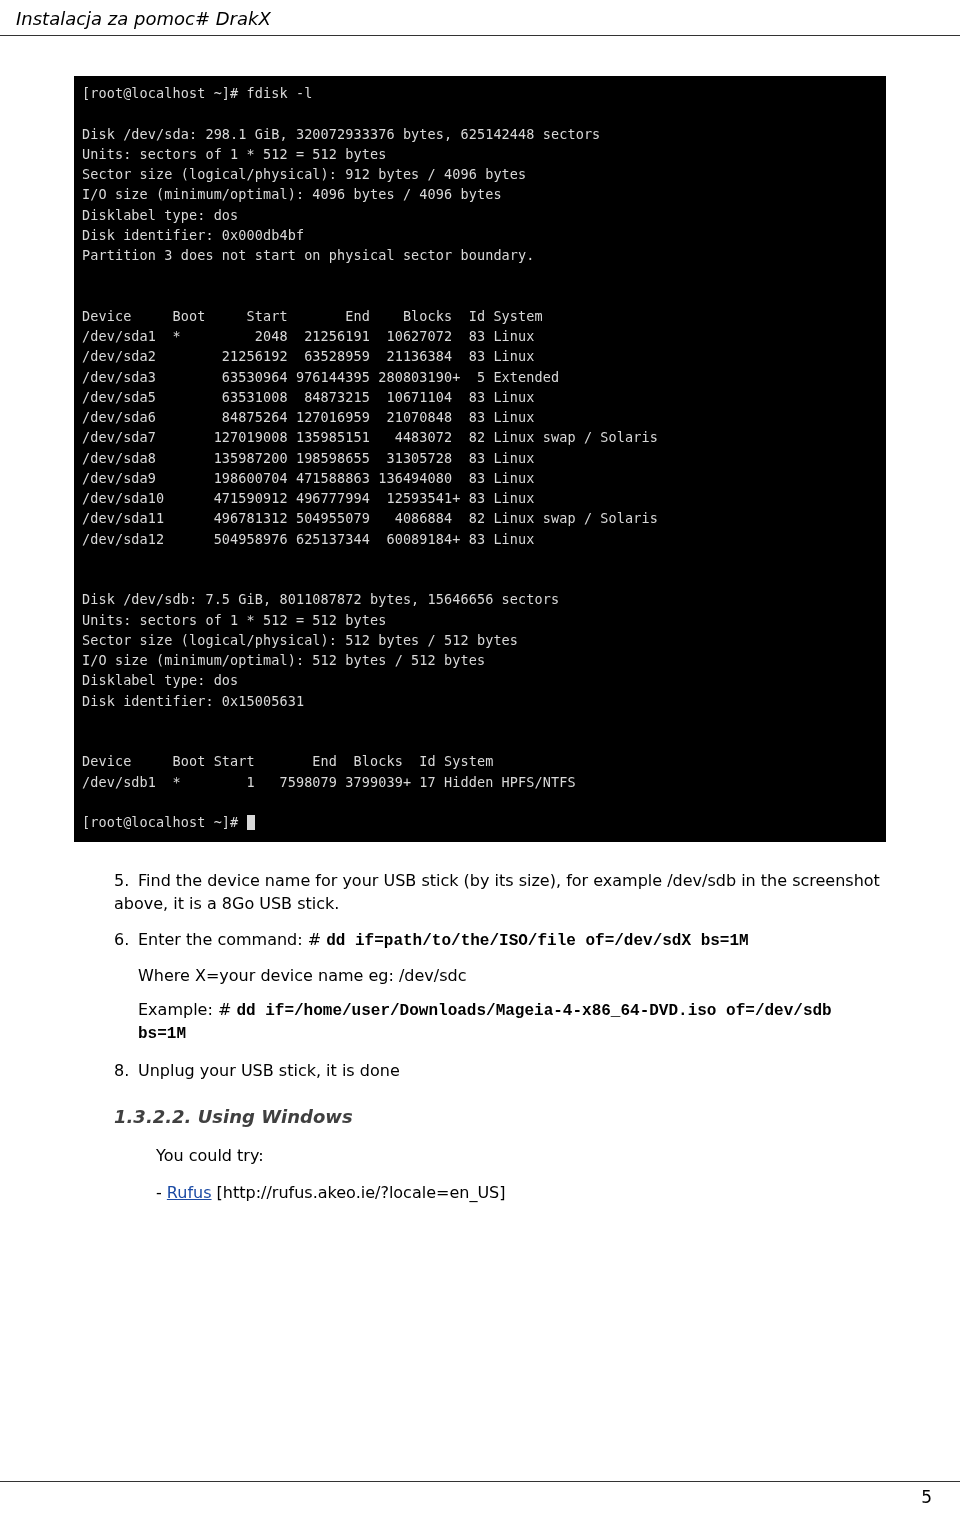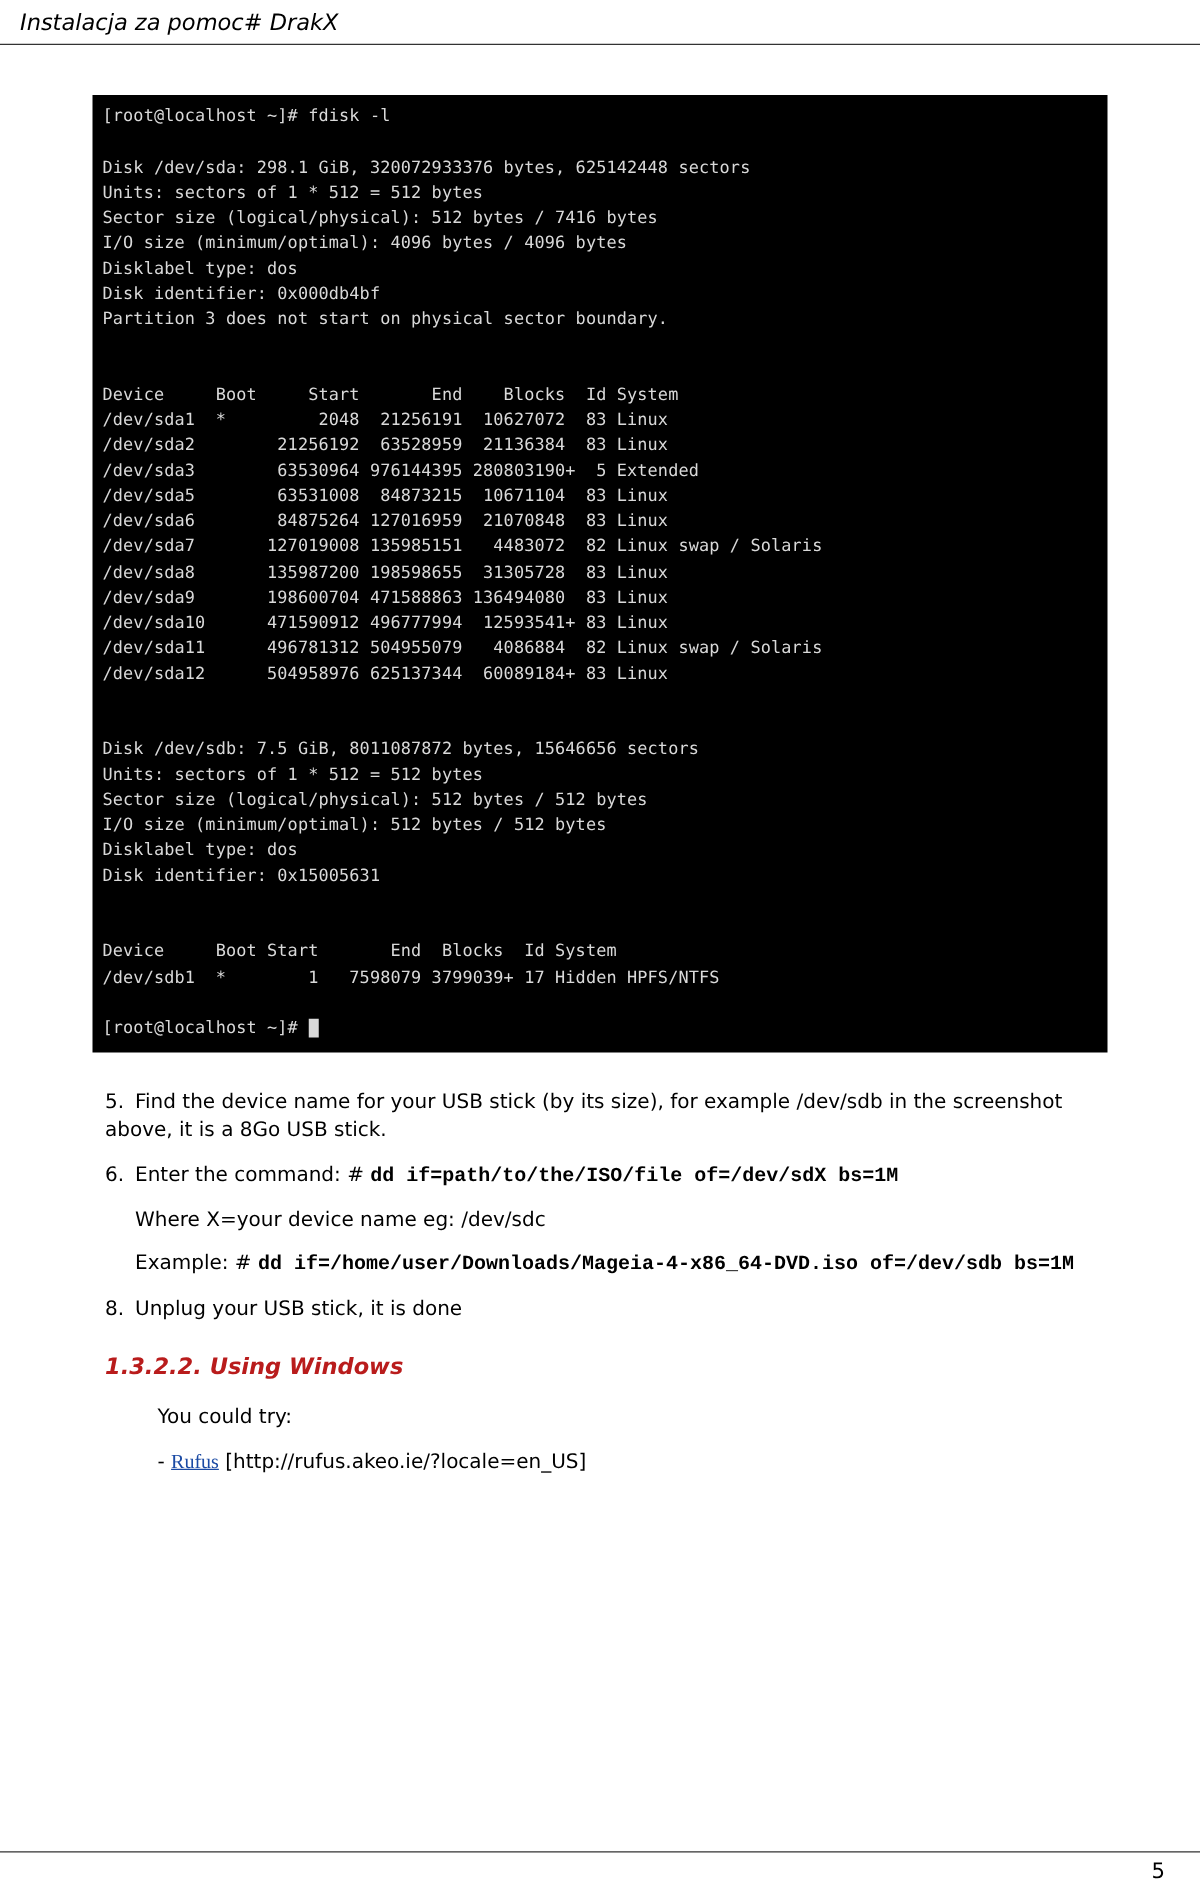--- a/index.html
+++ b/index.html
@@ -33,21 +33,21 @@
     letter-spacing: 0.1px;
   }
   .cursor-block {
     display: inline-block;
     width: 8px;
     height: 15px;
     background: #d9d9d9;
     vertical-align: text-bottom;
   }
   .content {
-    padding: 0 74px 0 84px;
+    padding: 0 74px 0 114px;
   }
   ol.numbered {
     list-style: none;
     margin: 0;
     padding: 0;
   }
   ol.numbered > li {
     margin-bottom: 14px;
   }
   ol.numbered .num {
@@ -62,33 +62,32 @@
     margin-top: 12px;
   }
   .mono {
     font-family: Liberation Mono, monospace;
     font-weight: bold;
   }
   .section-heading {
     font-style: italic;
     font-weight: bold;
     font-size: 18px;
-    color: #b91c1c;
+    color: #404040;
     margin: 22px 0 16px 0;
   }
   .sub-body {
     margin-left: 42px;
   }
   .sub-body p {
     margin-bottom: 14px;
   }
   a.link {
     color: #1a4aa4;
     text-decoration: underline;
-    font-family: Liberation Serif, serif;
   }
   .page-footer {
     position: fixed;
     bottom: 0;
     left: 0;
     width: 960px;
     left: 50%;
     transform: translateX(-50%);
     border-top: 1px solid #333;
     text-align: right;
@@ -103,21 +102,21 @@
 <body>
 
 <div class="page-header">
   <span>Instalacja za pomoc# DrakX</span>
 </div>
 
 <div class="terminal"><span>[root@localhost ~]# fdisk -l</span>
 
 <span>Disk /dev/sda: 298.1 GiB, 320072933376 bytes, 625142448 sectors</span>
 <span>Units: sectors of 1 * 512 = 512 bytes</span>
-<span>Sector size (logical/physical): 512 bytes / 7416 bytes</span>
+<span>Sector size (logical/physical): 912 bytes / 4096 bytes</span>
 <span>I/O size (minimum/optimal): 4096 bytes / 4096 bytes</span>
 <span>Disklabel type: dos</span>
 <span>Disk identifier: 0x000db4bf</span>
 <span>Partition 3 does not start on physical sector boundary.</span>
 
 
 <span>Device     Boot     Start       End    Blocks  Id System</span>
 <span>/dev/sda1  *         2048  21256191  10627072  83 Linux</span>
 <span>/dev/sda2        21256192  63528959  21136384  83 Linux</span>
 <span>/dev/sda3        63530964 976144395 280803190+  5 Extended</span>

